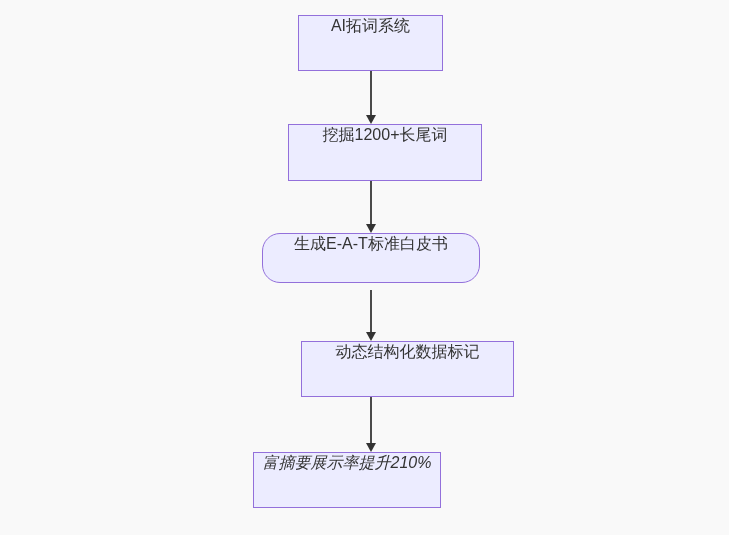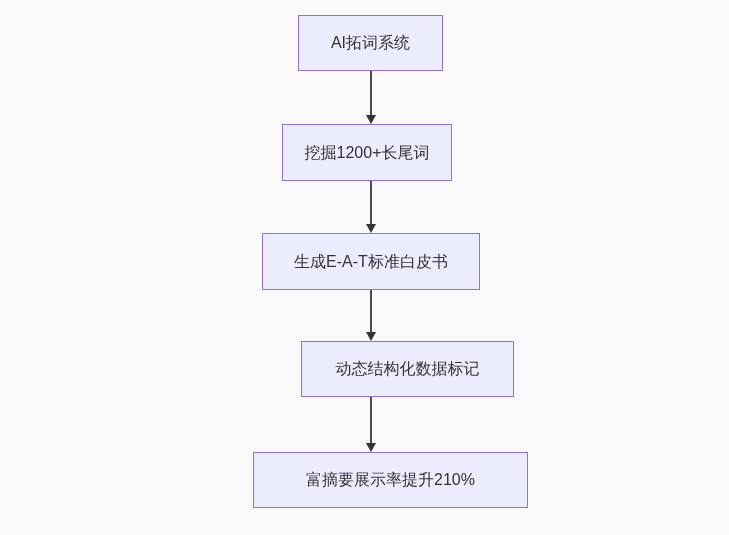--- a/index.html
+++ b/index.html
@@ -14,21 +14,20 @@
     width: 729px;
     height: 535px;
     background: #f9f9f9;
   }
   .node {
     position: absolute;
     background: #ececff;
     border: 1px solid #9370db;
     color: #333333;
     display: flex;
-    align-items: center;
     justify-content: center;
     text-align: center;
     font-size: 16px;
     line-height: 1.2;
   }
   .edge {
     position: absolute;
     left: 365px;
     width: 11px;
     display: flex;
@@ -55,44 +54,44 @@
 
   <div class="node" style="left:298px; top:15px; width:145px; height:56px;">
     <span>AI拓词系统</span>
   </div>
 
   <div class="edge" style="top:71px; height:53px;">
     <div class="edge-line"></div>
     <div class="edge-head"></div>
   </div>
 
-  <div class="node" style="left:282px; top:124px; width:170px; height:57px;">
+  <div class="node" style="left:288px; top:124px; width:194px; height:57px;">
     <span>挖掘1200+长尾词</span>
   </div>
 
   <div class="edge" style="top:181px; height:52px;">
     <div class="edge-line"></div>
     <div class="edge-head"></div>
   </div>
 
-  <div class="node" style="left:262px; top:233px; width:218px; height:57px;">
+  <div class="node" style="left:262px; top:233px; width:218px; height:50px;border-radius:18px;">
     <span>生成E-A-T标准白皮书</span>
   </div>
 
   <div class="edge" style="top:290px; height:51px;">
     <div class="edge-line"></div>
     <div class="edge-head"></div>
   </div>
 
   <div class="node" style="left:265px; top:341px; width:213px; height:56px;margin-left:36px;">
     <span>动态结构化数据标记</span>
   </div>
 
   <div class="edge" style="top:397px; height:55px;">
     <div class="edge-line"></div>
     <div class="edge-head"></div>
   </div>
 
-  <div class="node" style="left:253px; top:452px; width:275px; height:56px;">
+  <div class="node" style="left:253px; top:452px; width:188px; height:56px;font-style:italic;">
     <span>富摘要展示率提升210%</span>
   </div>
 
 </div>
 
 </body></html>

